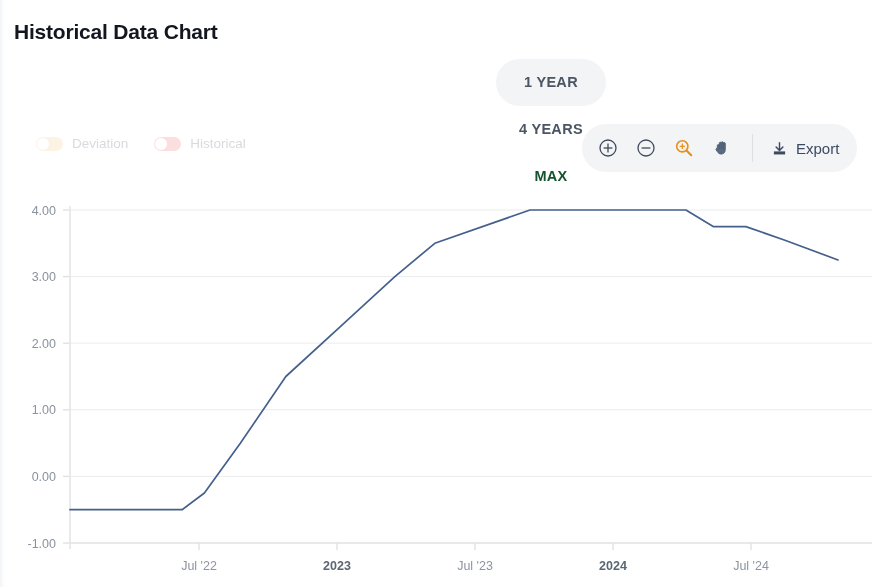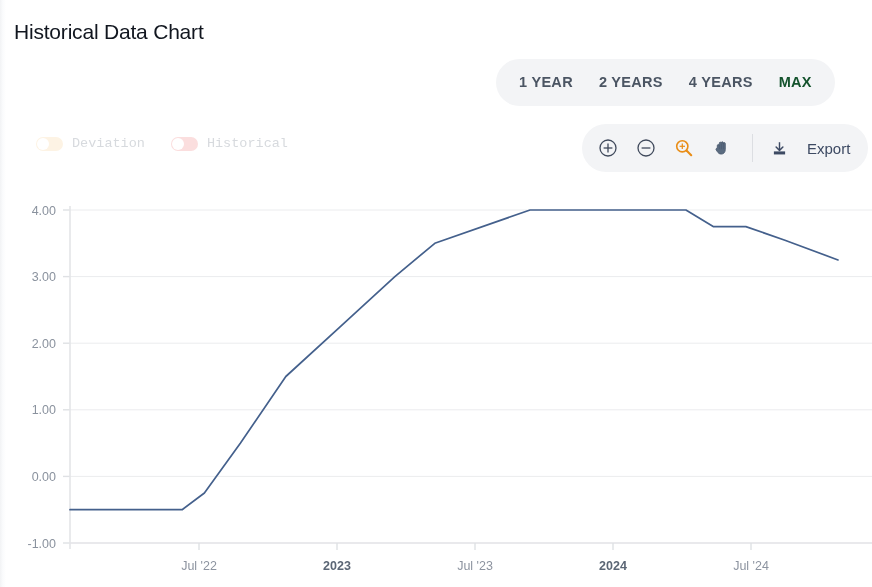--- a/index.html
+++ b/index.html
@@ -12,46 +12,47 @@
     color: #2b3445;
   }
   
   .card-edge {
     position: absolute; left: 0; top: 0; width: 6px; height: 587px;
     background: linear-gradient(to right, #f2f3f5 0%, #fafbfc 45%, #ffffff 100%);
   }
 
   .page-title {
     position: absolute; left: 14px; top: 20px;
-    font-size: 21px; font-weight: normal; letter-spacing: -0.2px;
+    font-size: 21px; font-weight: bold; letter-spacing: -0.2px;
     color: #11161f;
   }
 
   
   .range-pill {
     position: absolute; left: 496px; top: 59px;
     height: 47px;
     background: #f3f4f6;
     border-radius: 24px;
     display: flex; align-items: center;
     padding: 0 10px;
+    flex-direction: column;
   }
   .range-btn {
     font-size: 14.5px; font-weight: bold; letter-spacing: 0.3px;
     color: #4b5563;
     padding: 0 13px; line-height: 47px;
     cursor: pointer;
     white-space: nowrap;
   }
   .range-btn.active { color: #14532d; }
 
   
   .toggles {
     position: absolute; left: 36px; top: 136px;
-    display: flex; align-items: center; gap: 26px; font-family: Liberation Mono, monospace;
+    display: flex; align-items: center; gap: 26px;
   }
   .toggle-item { display: flex; align-items: center; gap: 9px; }
   .switch {
     width: 27px; height: 14px; border-radius: 8px;
     position: relative; flex: none;
   }
   .switch.dev { background: #fdf3e4; }
   .switch.con { background: #fbdede; }
   .switch .knob {
     position: absolute; left: 1px; top: 1px;
@@ -69,21 +70,21 @@
     display: flex; align-items: center; padding: 0 14px; gap: 14px;
   }
   .tool-btn {
     width: 24px; height: 24px; display: flex; align-items: center;
     justify-content: center; cursor: pointer; flex: none;
   }
   .tool-sep {
     width: 1px; height: 28px; background: #dcdee2; margin: 0 4px; flex: none;
   }
   .export-btn {
-    display: flex; align-items: center; gap: 19px; cursor: pointer;
+    display: flex; align-items: center; gap: 8px; cursor: pointer;
     padding-right: 4px;
     text-align: center;
   }
   .export-label { font-size: 15px; color: #3d4a63; }
 
   
   .chart-wrap { position: absolute; left: 0; top: 194px; width: 872px; height: 400px; }
   svg { display: block; }
   .grid-line { stroke: #ebecee; stroke-width: 1; }
   .axis-line { stroke: #e4e5e8; stroke-width: 1.6; }
@@ -95,21 +96,20 @@
 </style>
 </head>
 <body>
 
 <div class="card-edge"></div>
 
 <div class="page-title">Historical Data Chart</div>
 
 <div class="range-pill">
   <div class="range-btn">1 YEAR</div>
-  <div class="range-btn">2 YEARS</div>
   <div class="range-btn">4 YEARS</div>
   <div class="range-btn active">MAX</div>
 </div>
 
 <div class="toggles">
   <div class="toggle-item">
     <span class="switch dev">
         <span class="knob"></span>
       </span>
     <span class="toggle-label">Deviation</span>

